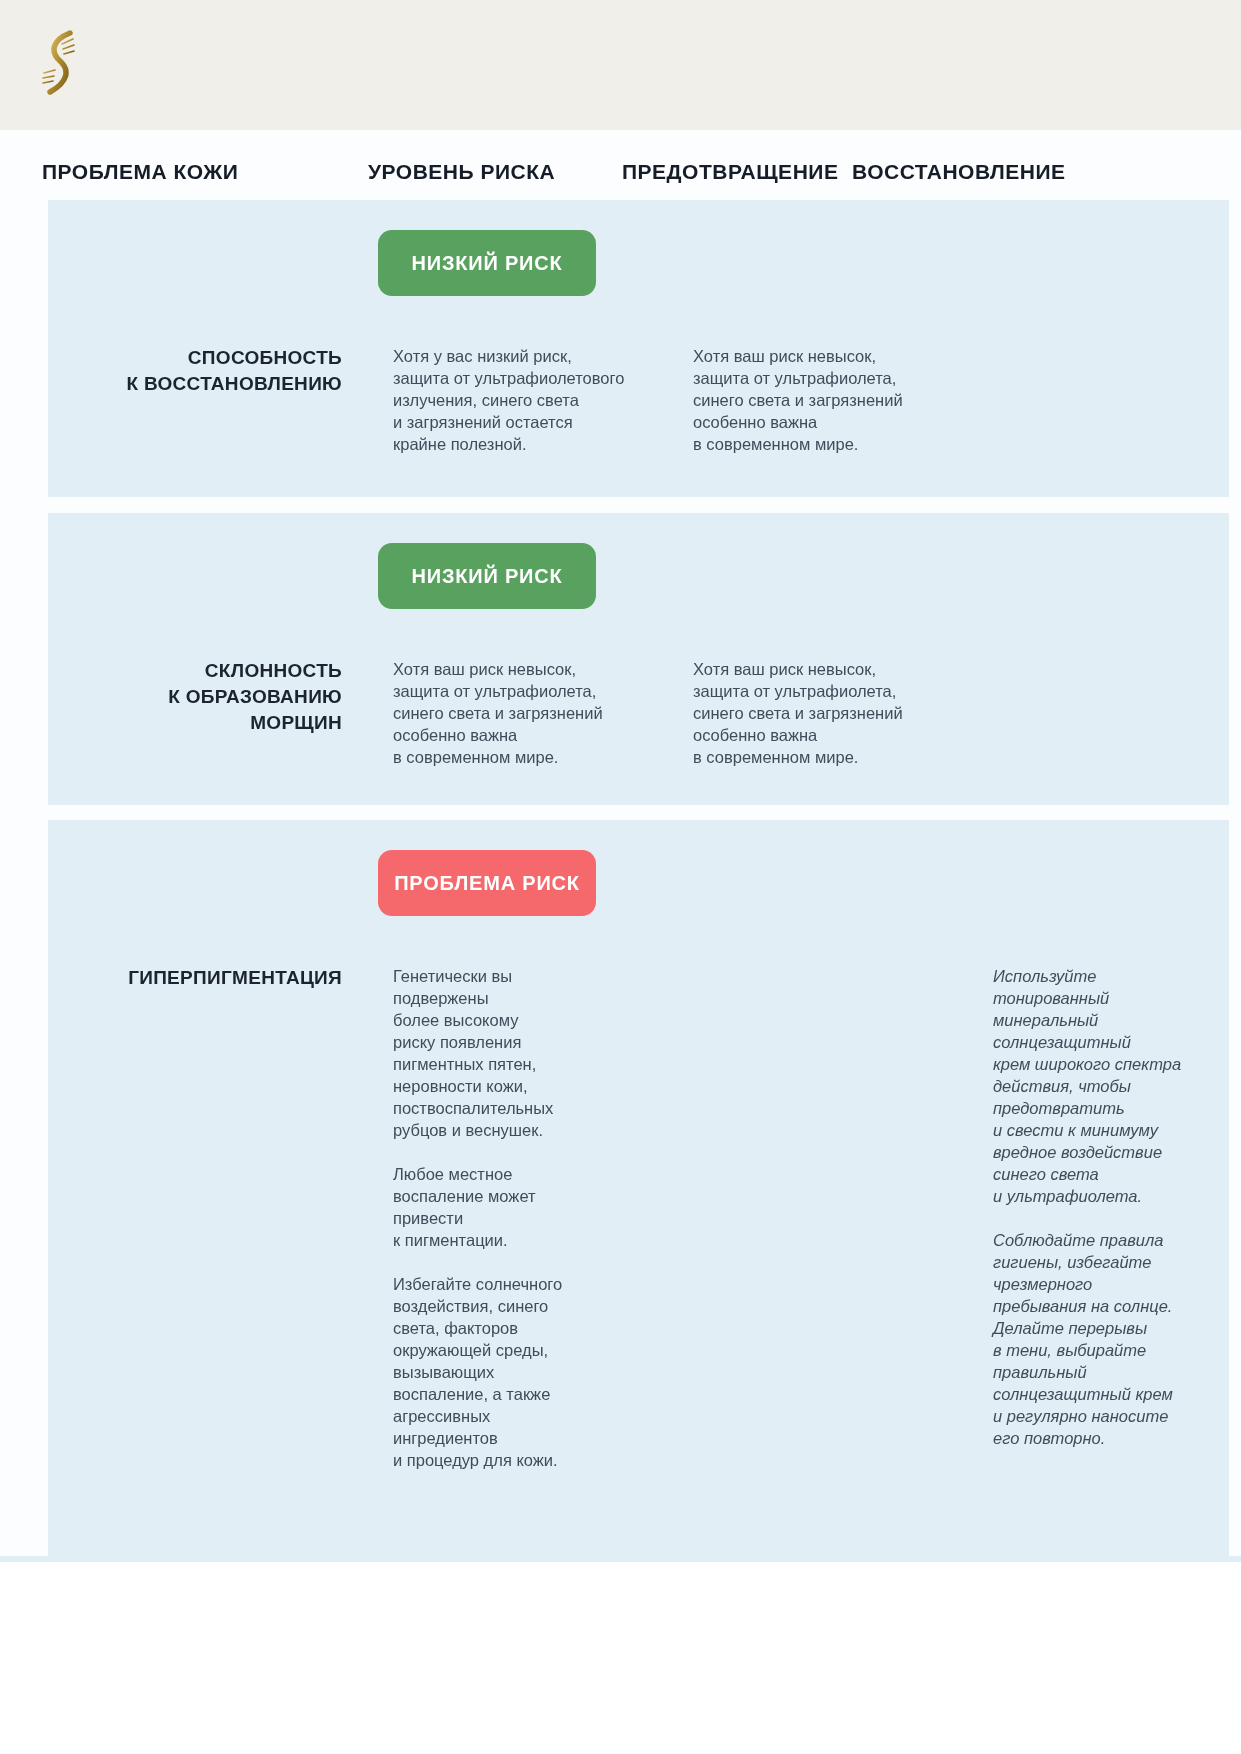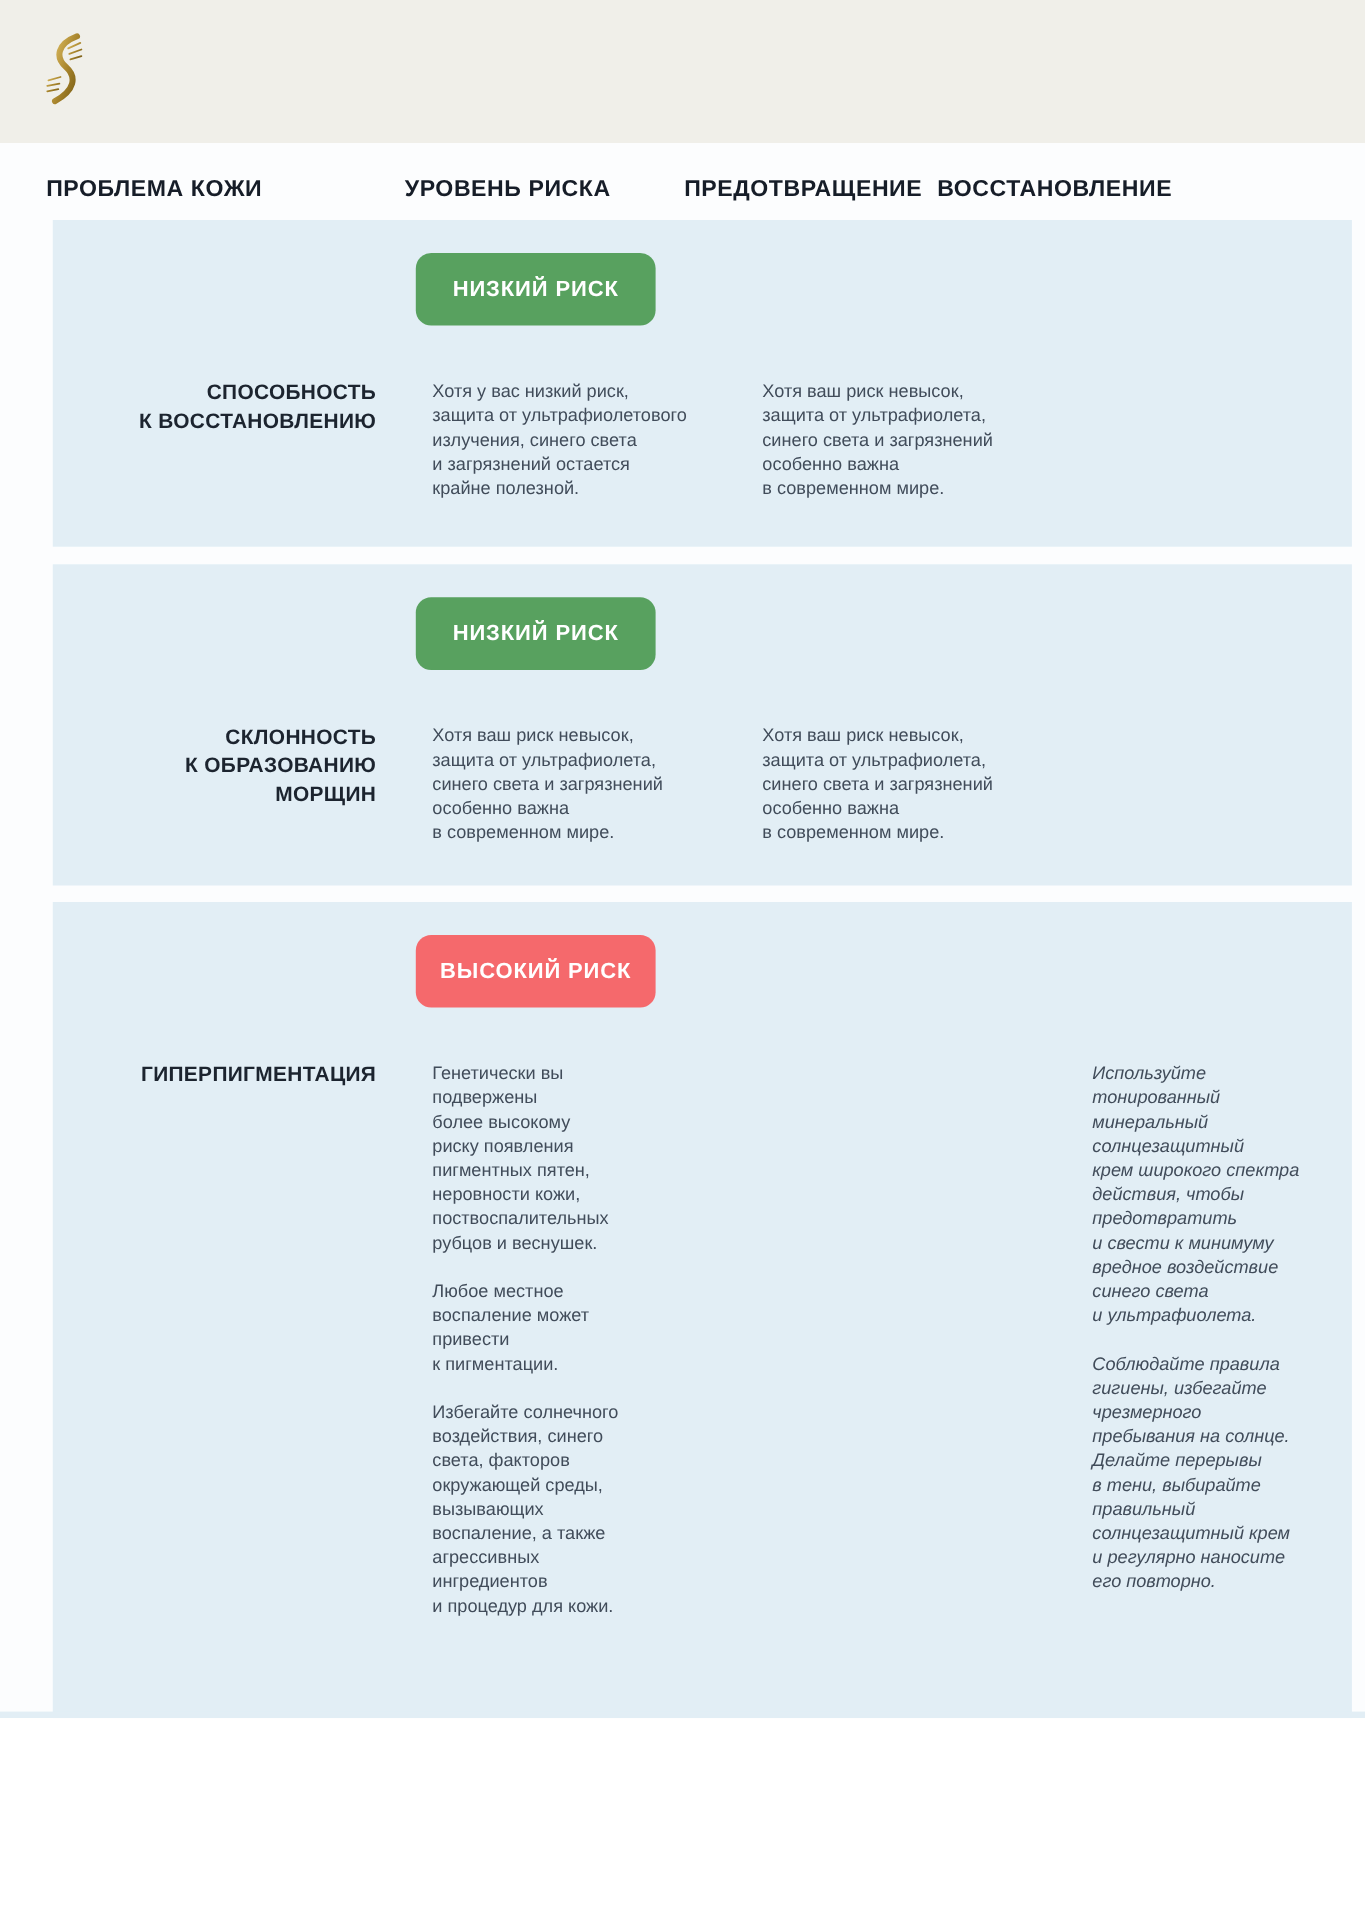--- a/index.html
+++ b/index.html
@@ -113,21 +113,21 @@
       <div class="cell c3">Хотя ваш риск невысок,
 защита от ультрафиолета,
 синего света и загрязнений
 особенно важна
 в современном мире.</div>
       <div class="cell c4"></div>
     </div>
 
     <div class="card card-3">
       <div class="badge badge--high">
-        <span>ВЫСОКИЙ РИСК</span>
+        <span>ПРОБЛЕМА РИСК</span>
       </div>
       <div class="cell title c1">ГИПЕРПИГМЕНТАЦИЯ</div>
       <div class="cell c2">Генетически вы
 подвержены
 более высокому
 риску появления
 пигментных пятен,
 неровности кожи,
 поствоспалительных
 рубцов и веснушек.

